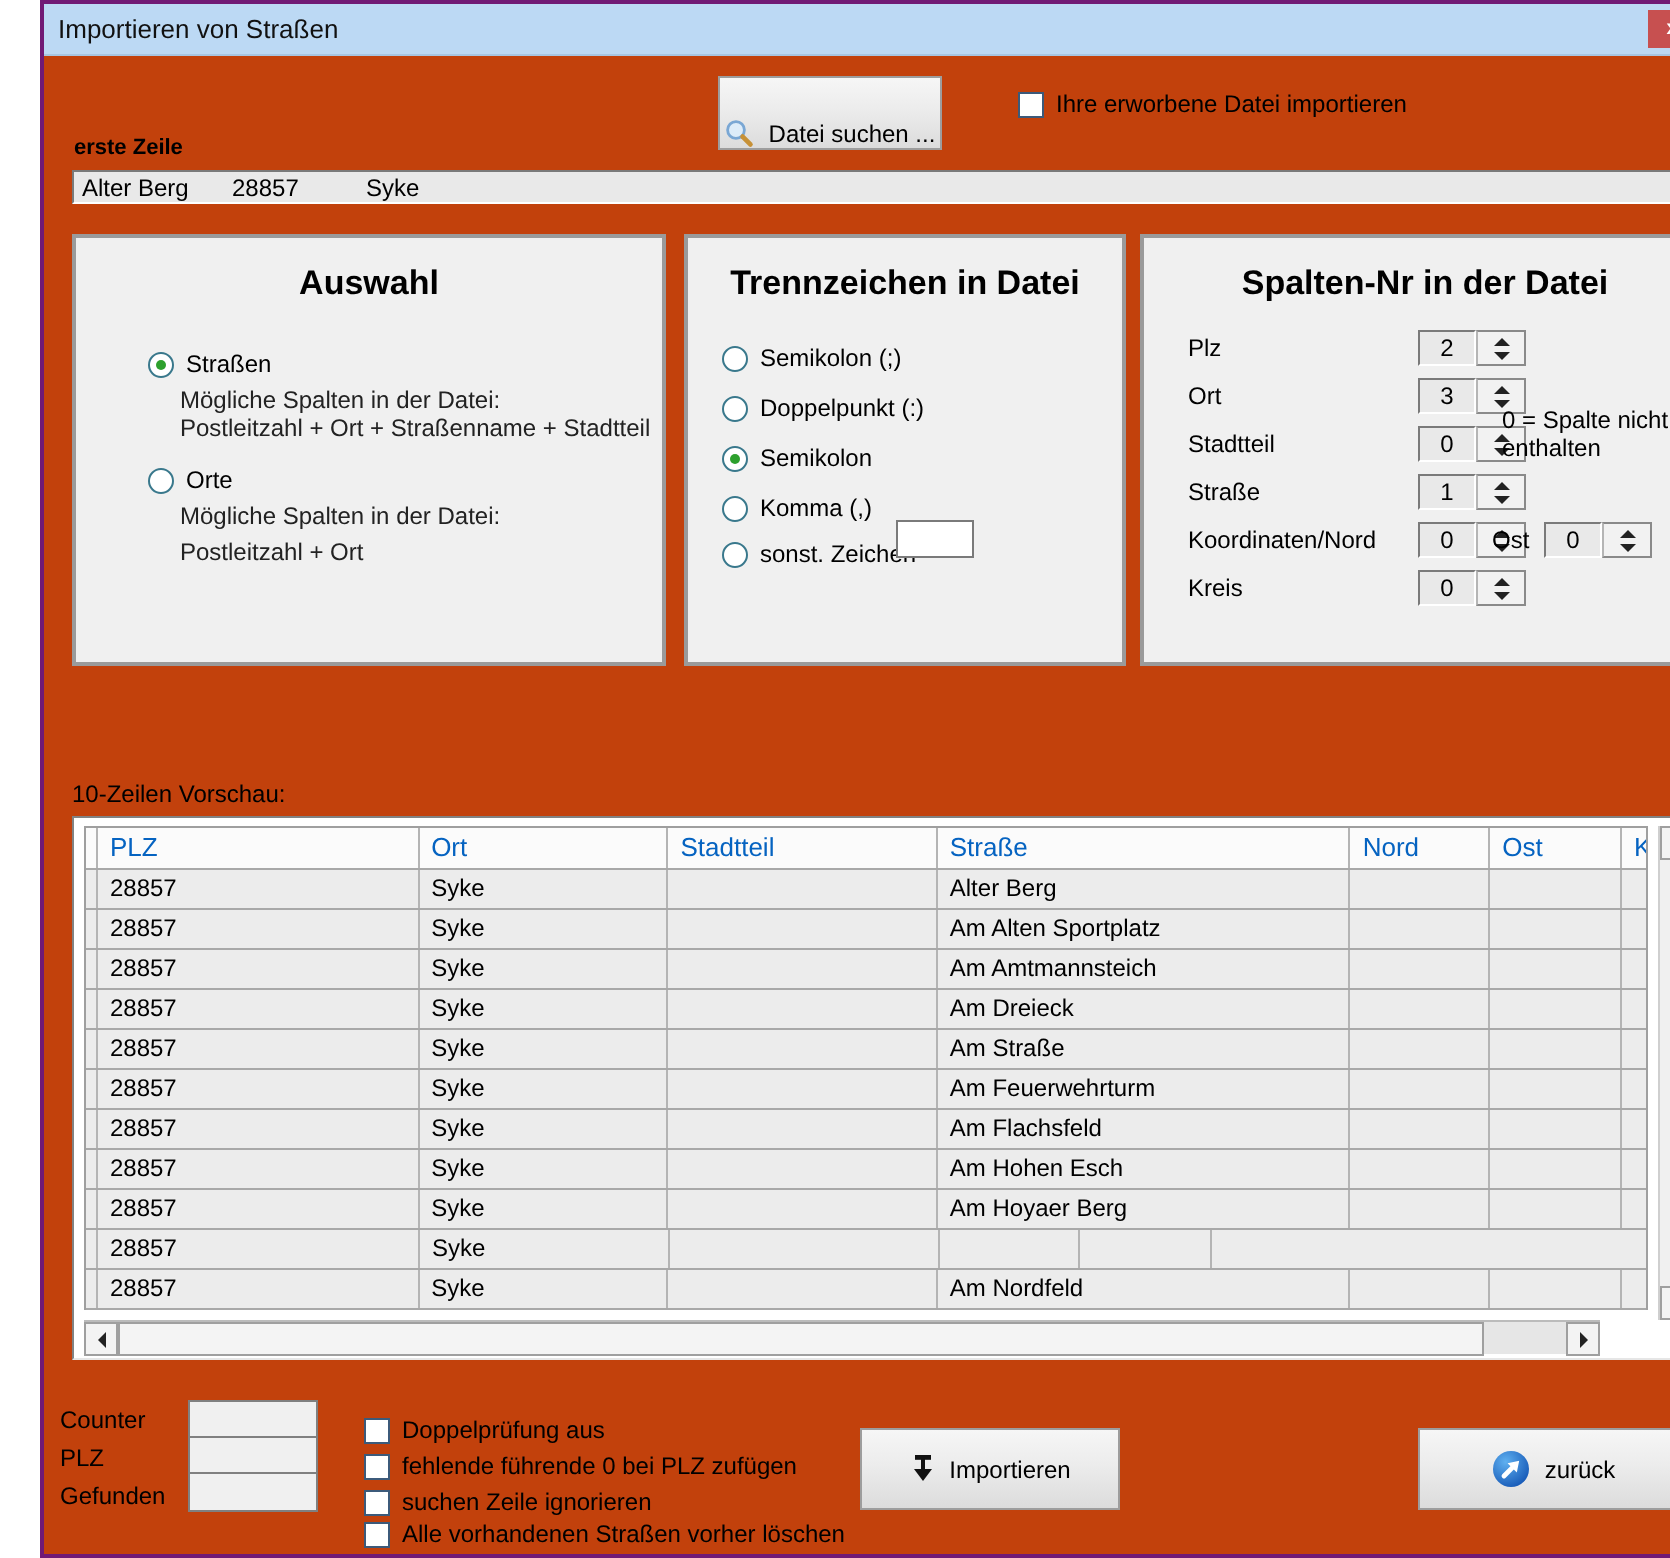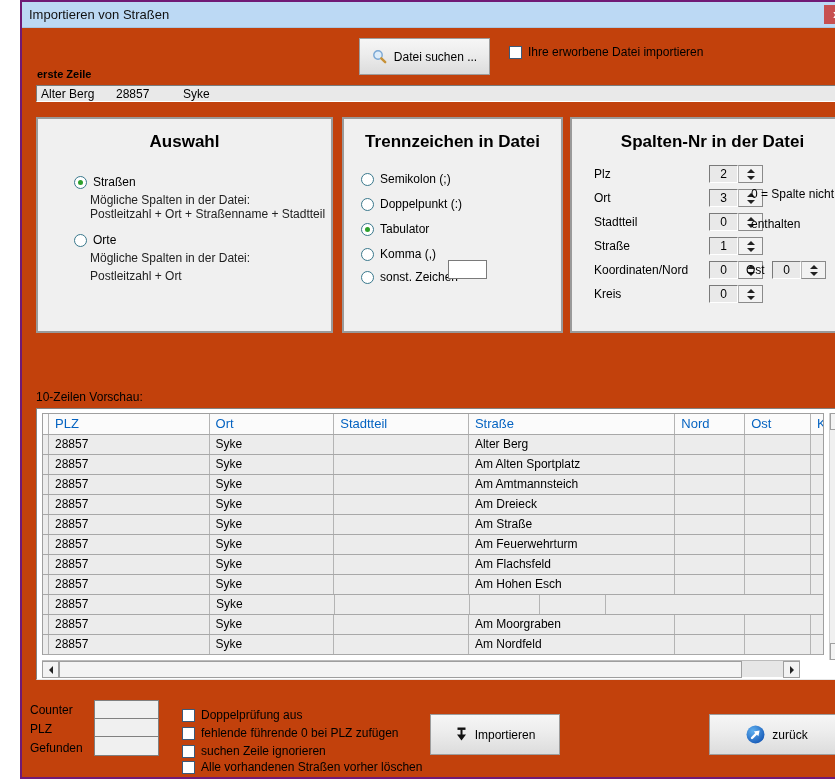--- a/index.html
+++ b/index.html
@@ -18,21 +18,21 @@
              background:linear-gradient(#f6f6f6, #ececec 45%, #dcdcdc); border:1px solid #9d9d9d;
              font-size:12px; color:#000; cursor:pointer; }
   .chk { position:absolute; display:flex; align-items:center; gap:6px; cursor:pointer; }
   .chk .box { width:13px; height:13px; background:#fff; border:1px solid #3c5a7a; flex:0 0 auto; }
   .radio { position:absolute; display:flex; align-items:center; gap:6px; cursor:pointer; }
   .radio .circ { width:13px; height:13px; border-radius:50%; background:#fff; border:1px solid #39788c; position:relative; flex:0 0 auto; }
   .radio.sel .circ::after { content:""; position:absolute; left:3px; top:3px; width:5px; height:5px; border-radius:50%; background:#2da02d; }
   .sunken { border-top:1px solid #7a7a7a; border-left:1px solid #7a7a7a; border-bottom:1px solid #fff; border-right:1px solid #fff; background:#e9e9e9; }
 
   
-  .search-btn { left:337px; top:36px; width:131px; height:37px; }
+  .search-btn { left:337px; top:36px; width:112px; height:37px;align-items:flex-end; }
   .purchased { left:487px; top:43px; }
   .first-line-label { position:absolute; left:15px; top:66px; font-weight:bold; font-size:11px;text-align:right; }
   .first-line-field { position:absolute; left:14px; top:83px; width:815px; height:17px; }
   .first-line-field span { position:absolute; top:1px; font-size:12px; }
 
   
   .group { position:absolute; top:115px; height:216px; border:2px solid #9a9a9a; background:#f0f0f0; }
   .g1 { left:14px; width:297px; }
   .g2 { left:320px; width:221px; }
   .g3 { left:548px; width:285px; }
@@ -143,21 +143,21 @@
     <div class="radio" style="top:53px">
       <span class="circ"></span>
       <span>Semikolon (;)</span>
     </div>
     <div class="radio" style="top:78px">
       <span class="circ"></span>
       <span>Doppelpunkt (:)</span>
     </div>
     <div class="radio sel" style="top:103px">
       <span class="circ"></span>
-      <span>Tabulator</span>
+      <span>Semikolon</span>
     </div>
     <div class="radio" style="top:128px">
       <span class="circ"></span>
       <span>Komma (,)</span>
     </div>
     <div class="radio" style="top:151px">
       <span class="circ"></span>
       <span>sonst. Zeichen</span>
     </div>
     <input class="custom-char" value="" style="">
@@ -227,21 +227,21 @@
     <div class="sp-row r5">
       <span class="sp-label">Kreis</span>
       <span class="spinner spin-main">
         <span class="sp-val sunken">0</span>
         <span class="sp-btns">
             <i class="tri-up"></i>
             <i class="tri-down"></i>
           </span>
       </span>
     </div>
-    <div class="sp-note" style="top:68px">0 = Spalte nicht</div>
+    <div class="sp-note" style="top:84px">0 = Spalte nicht</div>
     <div class="sp-note" style="top:98px">enthalten</div>
   </div>
 
   <div class="preview-label">10-Zeilen Vorschau:</div>
   <div class="table-outer">
     <div class="grid">
       <div class="trow head">
         <div class="cell col-rh"></div>
         <div class="cell col-plz">PLZ</div>
         <div class="cell col-ort">Ort</div>
@@ -330,30 +330,30 @@
       <div class="cell col-strasse">Am Hohen Esch</div>
       <div class="cell col-nord"></div>
       <div class="cell col-ost"></div>
       <div class="cell col-k"></div>
     </div>
           <div class="trow">
       <div class="cell col-rh"></div>
       <div class="cell col-plz">28857</div>
       <div class="cell col-ort">Syke</div>
       <div class="cell col-stadtteil"></div>
-      <div class="cell col-nord"></div>
-      <div class="cell col-ost"></div>
-      <div class="cell col-k"></div>
-    </div>
-          <div class="trow">
-      <div class="cell col-rh"></div>
-      <div class="cell col-plz">28857</div>
-      <div class="cell col-ort">Syke</div>
-      <div class="cell col-stadtteil"></div>
-      <div class="cell col-strasse">Am Moorgraben</div>
+      <div class="cell col-strasse">Am Hoyaer Berg</div>
+      <div class="cell col-nord"></div>
+      <div class="cell col-ost"></div>
+      <div class="cell col-k"></div>
+    </div>
+          <div class="trow">
+      <div class="cell col-rh"></div>
+      <div class="cell col-plz">28857</div>
+      <div class="cell col-ort">Syke</div>
+      <div class="cell col-stadtteil"></div>
       <div class="cell col-nord"></div>
       <div class="cell col-ost"></div>
       <div class="cell col-k"></div>
     </div>
           <div class="trow">
       <div class="cell col-rh"></div>
       <div class="cell col-plz">28857</div>
       <div class="cell col-ort">Syke</div>
       <div class="cell col-stadtteil"></div>
       <div class="cell col-strasse">Am Nordfeld</div>

